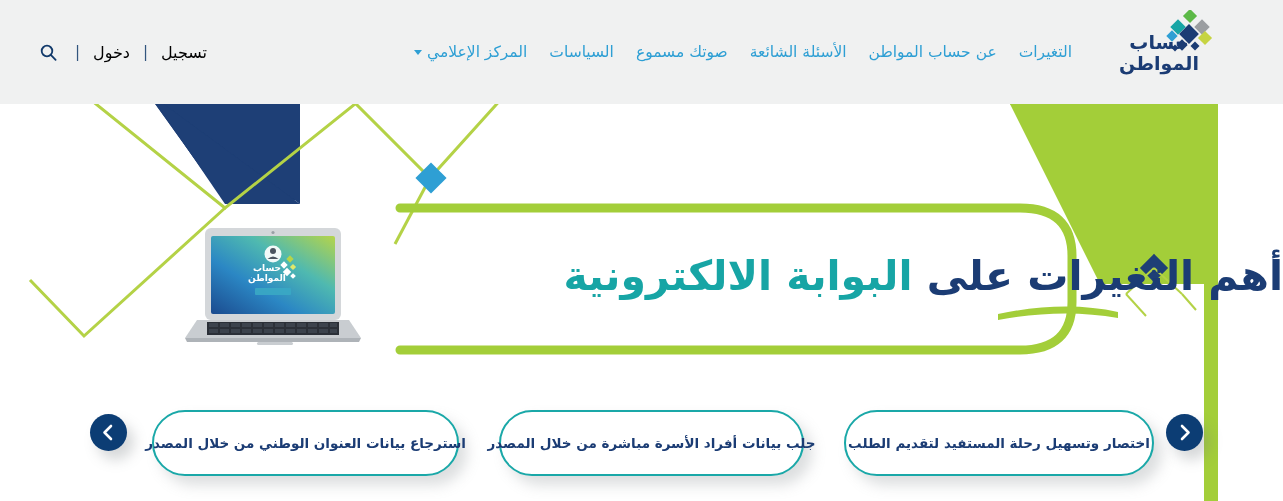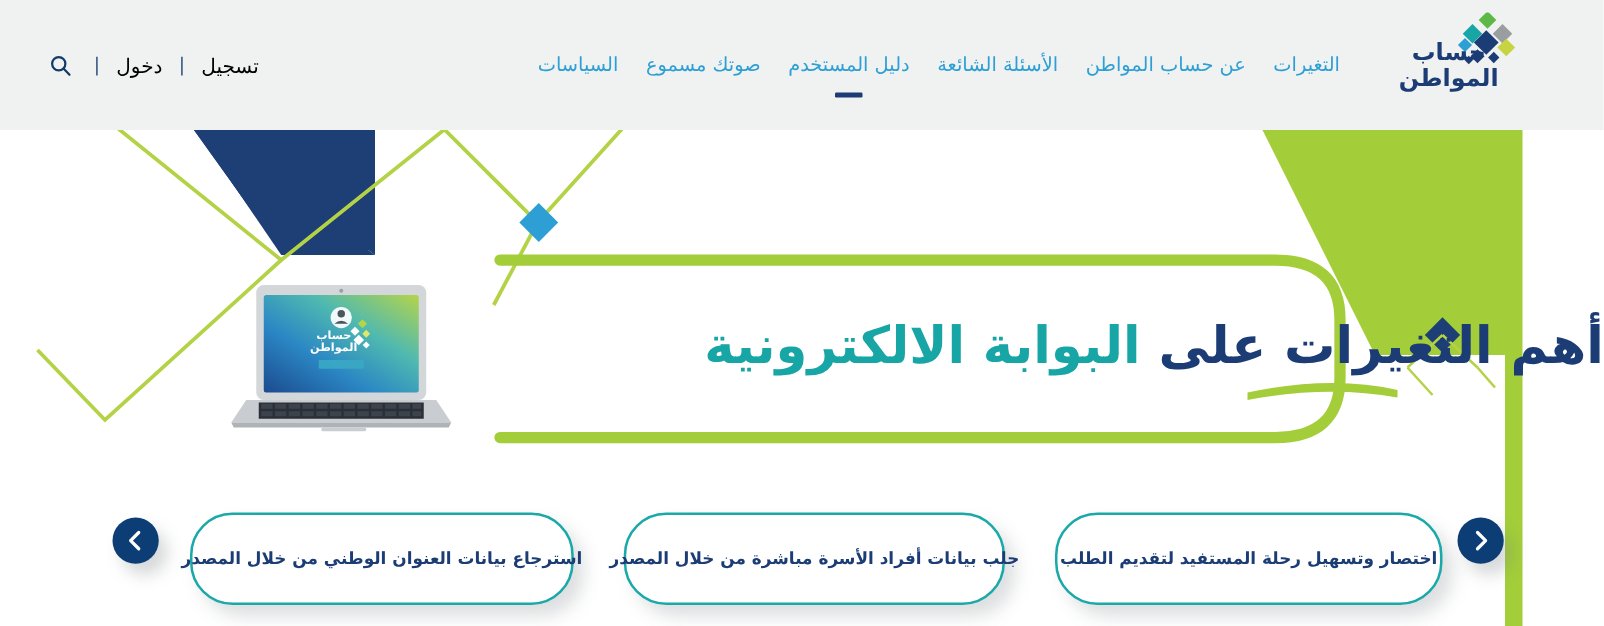--- a/index.html
+++ b/index.html
@@ -190,21 +190,21 @@
     cursor: pointer;
     z-index: 5;
     box-shadow: 7px 9px 13px rgba(120,125,130,0.30);
   }
   .arrow.prev { left: 90px; }
   .arrow.next { left: 1166px; }
 
   .card {
     position: absolute;
     top: 18px;
-    height: 74px;
+    height: 66px;
     background: #ffffff;
     border: 2px solid #1aa8a8;
     border-radius: 34px;
     display: flex;
     align-items: center;
     justify-content: center;
     direction: rtl;
     cursor: pointer;
     box-shadow: 8px 9px 14px rgba(140,145,150,0.30);
   }
@@ -265,28 +265,29 @@
     <nav class="nav">
       <div class="nav-item">
         <span>التغيرات</span>
       </div>
       <div class="nav-item">
         <span>عن حساب المواطن</span>
       </div>
       <div class="nav-item">
         <span>الأسئلة الشائعة</span>
       </div>
-      <div class="nav-item active">
-        <span>دليل المستخدم</span>
-      </div>
       <div class="nav-item">
         <span>صوتك مسموع</span>
       </div>
       <div class="nav-item">
         <span>السياسات</span>
+      </div>
+      <div class="nav-item">
+        <span>المركز الإعلامي</span>
+        <span class="nav-caret"></span>
       </div>
     </nav>
 
     <div class="auth">
       <div class="auth-link">تسجيل</div>
       <div class="auth-sep">|</div>
       <div class="auth-link">دخول</div>
       <div class="auth-sep">|</div>
       <div class="search-btn">
         <svg width="17" height="17" viewBox="0 0 17 17">

